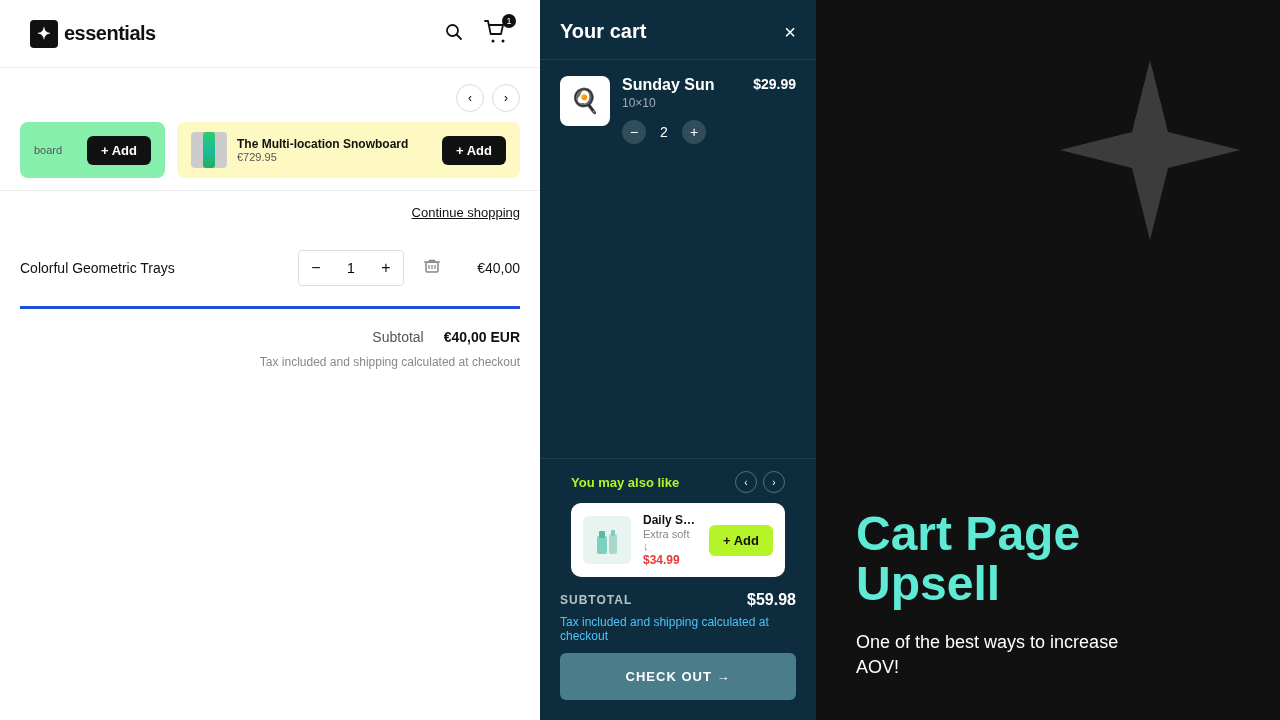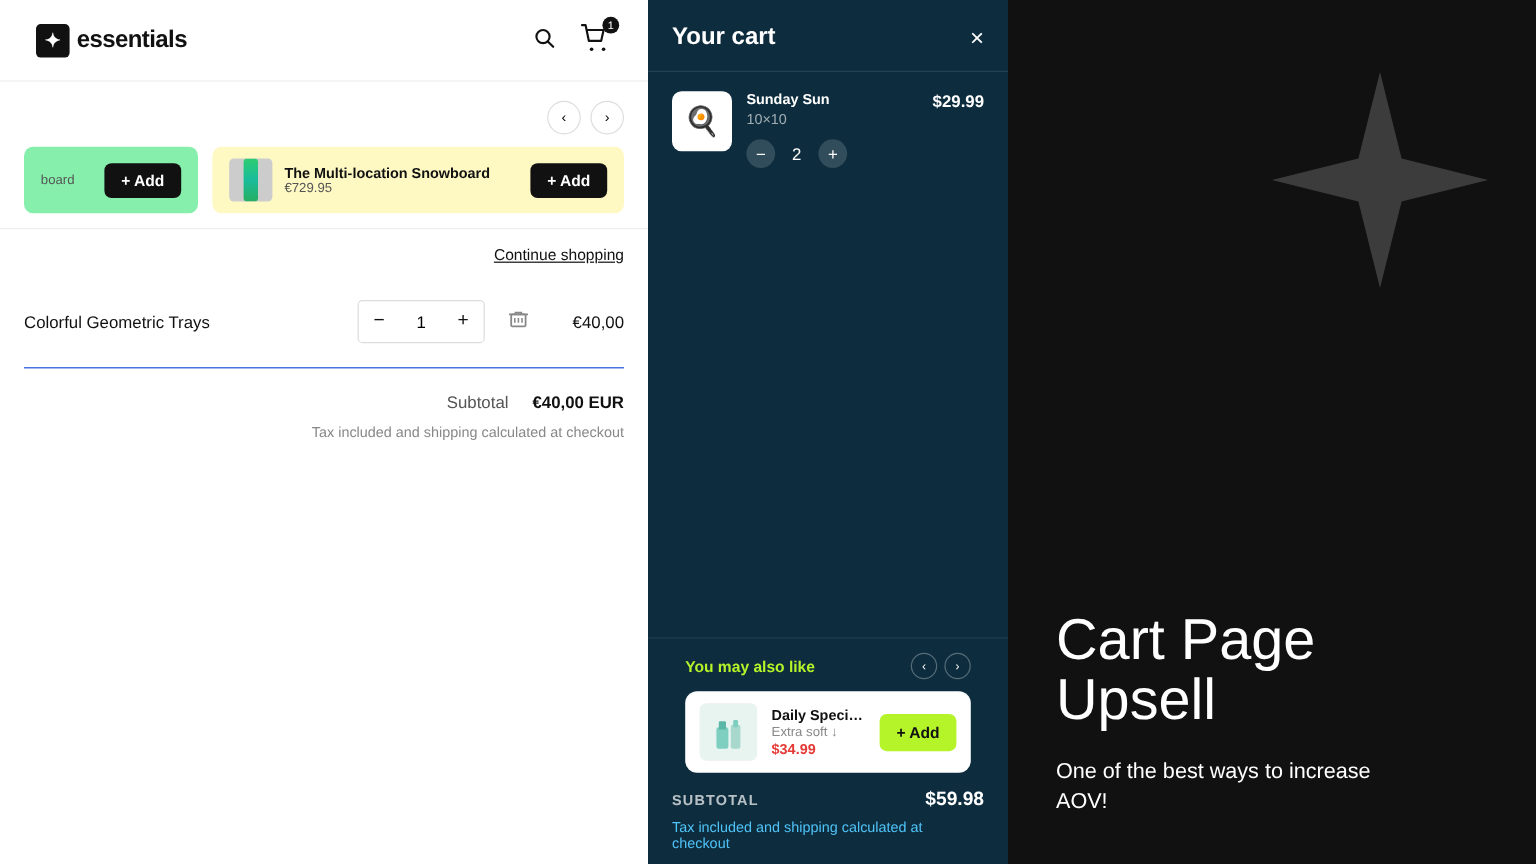--- a/index.html
+++ b/index.html
@@ -199,21 +199,21 @@
       border-bottom: 1px solid #eee;
       font-size: 11px;
       color: #888;
       letter-spacing: 0.5px;
       text-transform: uppercase;
     }
     .cart-table-row {
       display: flex;
       align-items: center;
       padding: 20px 0;
-      border-bottom: 1px solid #1d4ed8;
+      border-bottom: 3px solid #1d4ed8;
       gap: 16px;
     }
     .cart-item-name {
       font-size: 14px;
       font-weight: 500;
       color: #111;
       flex: 1;
     }
     .qty-controls {
       display: flex;
@@ -289,21 +289,21 @@
       border: none;
       border-radius: 6px;
       padding: 18px;
       font-size: 16px;
       font-weight: 600;
       cursor: pointer;
     }
 
     
     .cart-drawer {
-      width: 300px;
+      width: 276px;
       height: 720px;
       background: #0d2d3e;
       position: relative;
       flex-shrink: 0;
       display: flex;
       flex-direction: column;
       color: #fff;
     }
     .drawer-header {
       display: flex;
@@ -339,21 +339,21 @@
       display: flex;
       align-items: center;
       justify-content: center;
       font-size: 24px;
       flex-shrink: 0;
     }
     .drawer-item-info {
       flex: 1;
     }
     .drawer-item-name {
-      font-size: 12px;
+      font-size: 16px;
       font-weight: 600;
       color: #fff;
       margin-bottom: 2px;
     }
     .drawer-item-variant {
       font-size: 12px;
       color: rgba(255,255,255,0.6);
       margin-bottom: 10px;
     }
     .drawer-qty-controls {
@@ -526,22 +526,22 @@
     .promo-star {
       position: absolute;
       top: 60px;
       right: 40px;
       width: 180px;
       height: 180px;
       opacity: 0.18;
     }
     .promo-title {
       font-size: 48px;
-      font-weight: 400;
-      color: #ffffff;
+      font-weight: 700;
+      color: #5eead4;
       line-height: 1.05;
       margin-bottom: 20px;
     }
     .promo-subtitle {
       font-size: 18px;
       color: #fff;
       line-height: 1.4;
       max-width: 300px;
     }
 
@@ -690,20 +690,21 @@
       </div>
       <button class="upsell-add-btn">+ Add</button>
     </div>
   </div>
 
   <div class="drawer-subtotal">
     <span class="drawer-subtotal-label">SUBTOTAL</span>
     <span class="drawer-subtotal-value">$59.98</span>
   </div>
   <div class="drawer-tax-note">Tax included and shipping calculated at checkout</div>
+  <button class="drawer-checkout-btn">CHECK OUT →</button>
 
 </div>
 
 <div class="promo-area">
 
   <svg class="promo-star" viewBox="0 0 200 200" fill="none">
     <polygon points="100,0 120,80 200,100 120,120 100,200 80,120 0,100 80,80" fill="#fff"></polygon>
   </svg>
   <div>
     <div class="promo-title">

